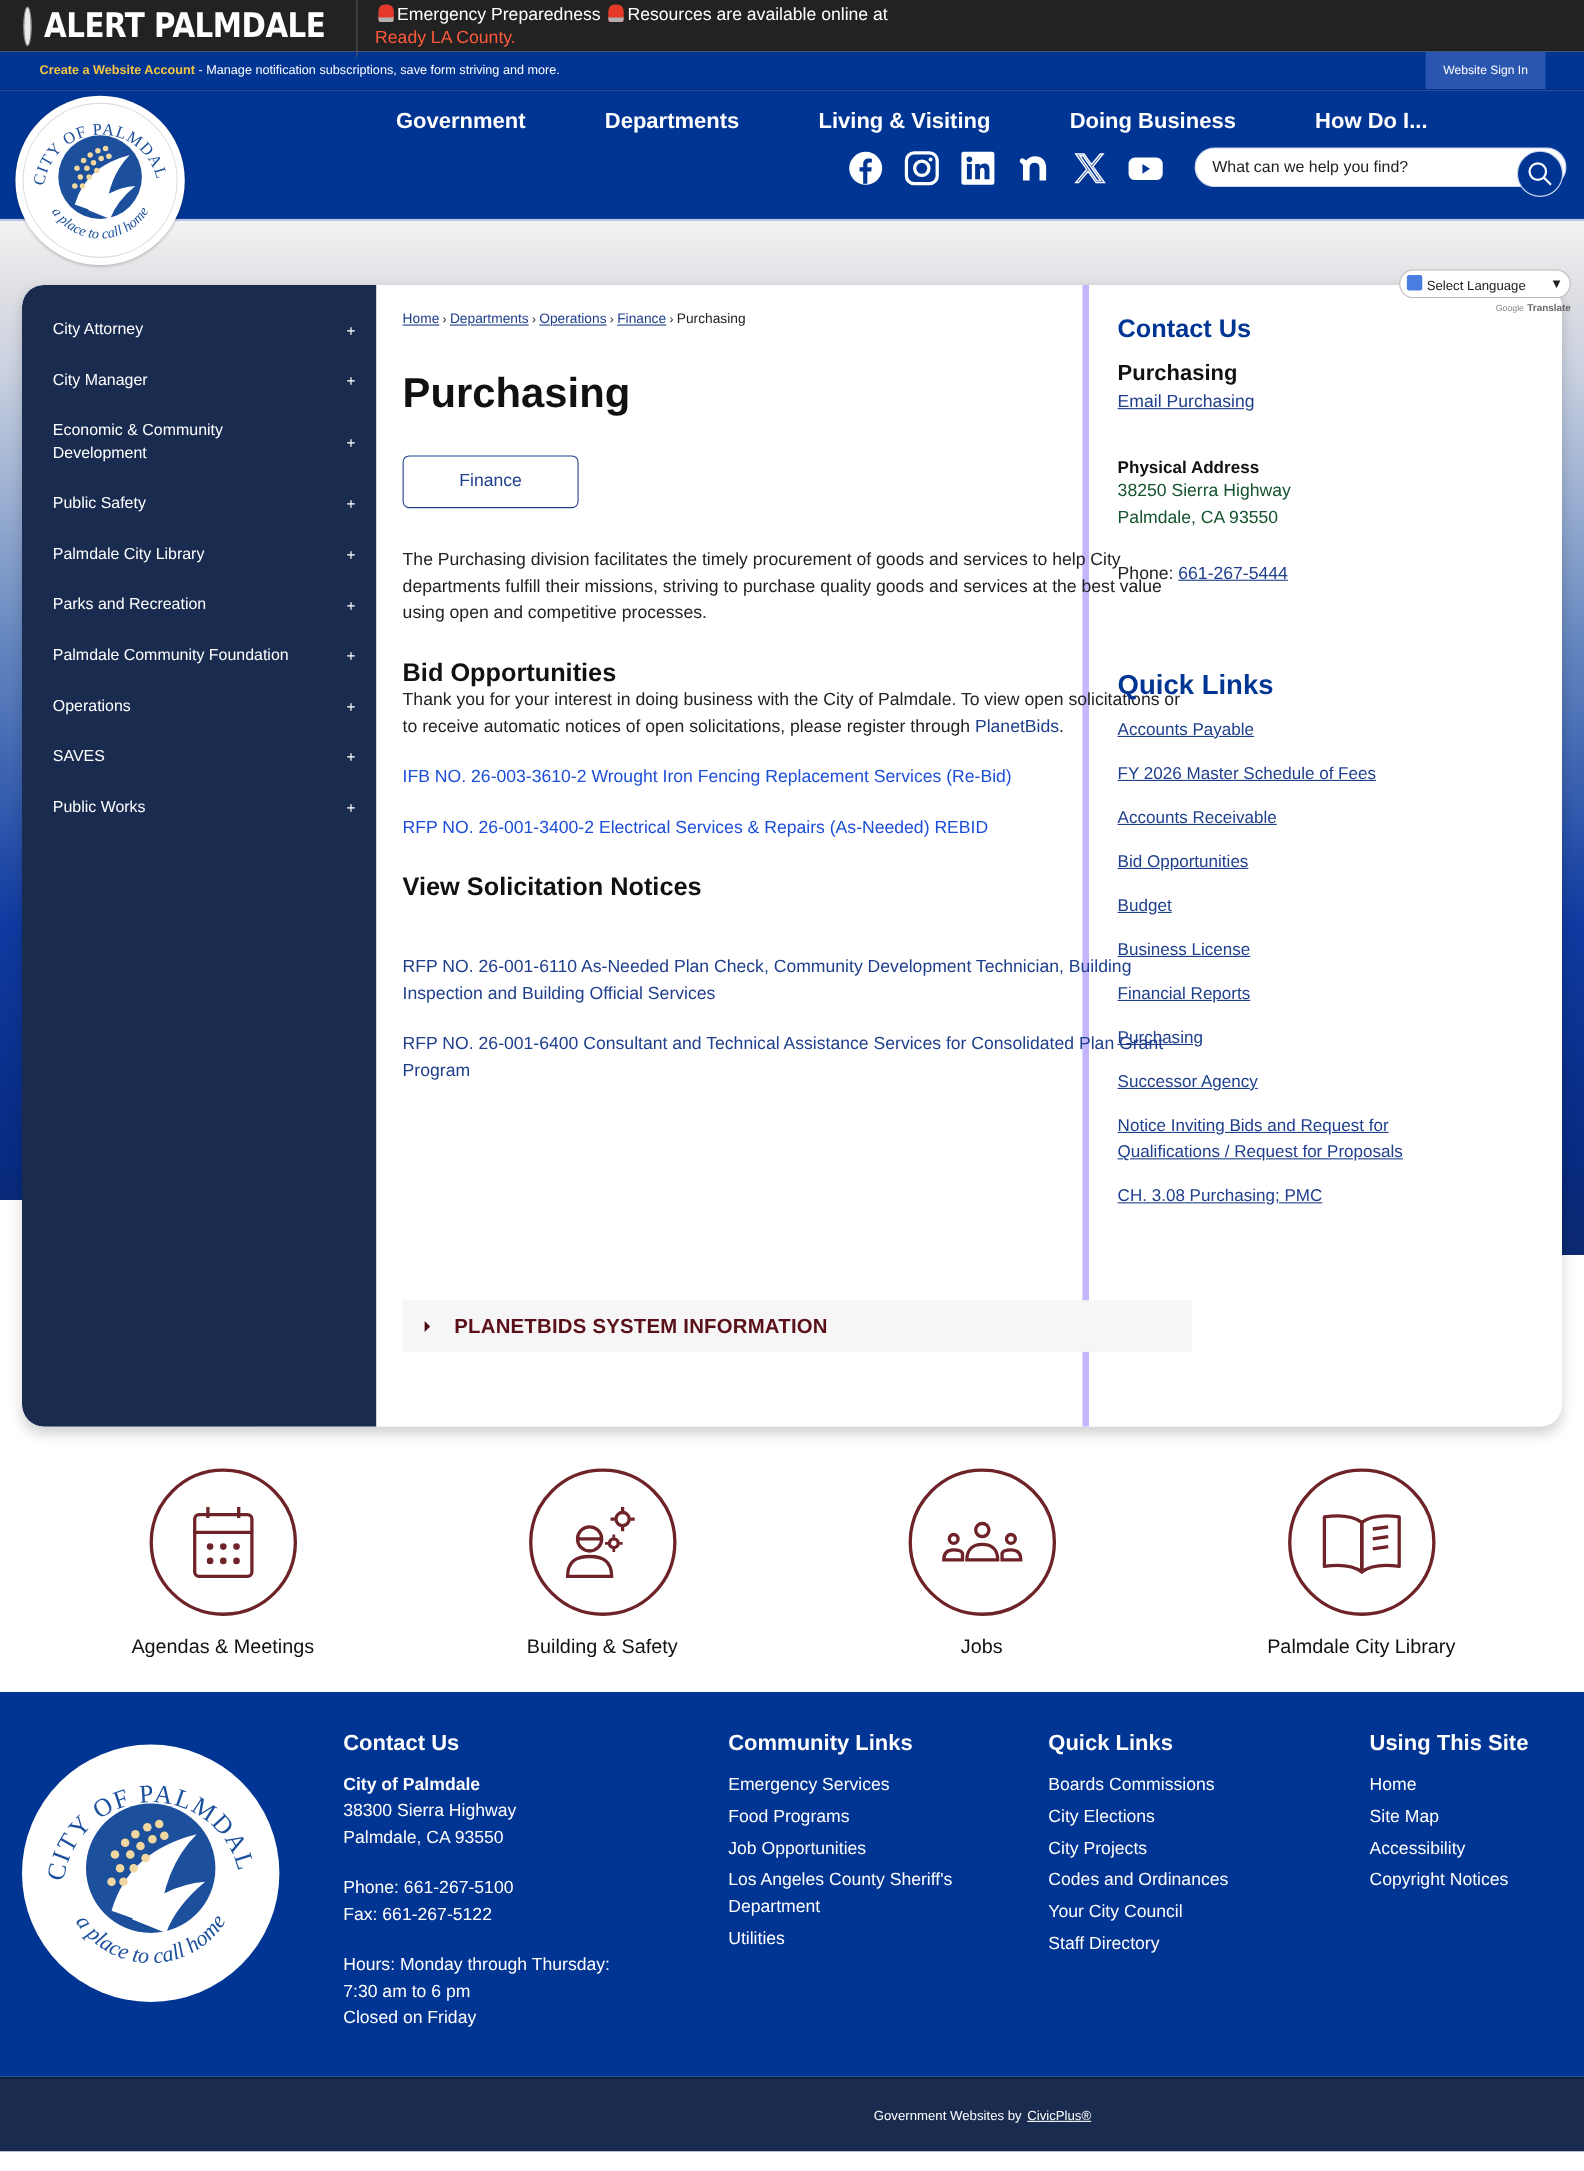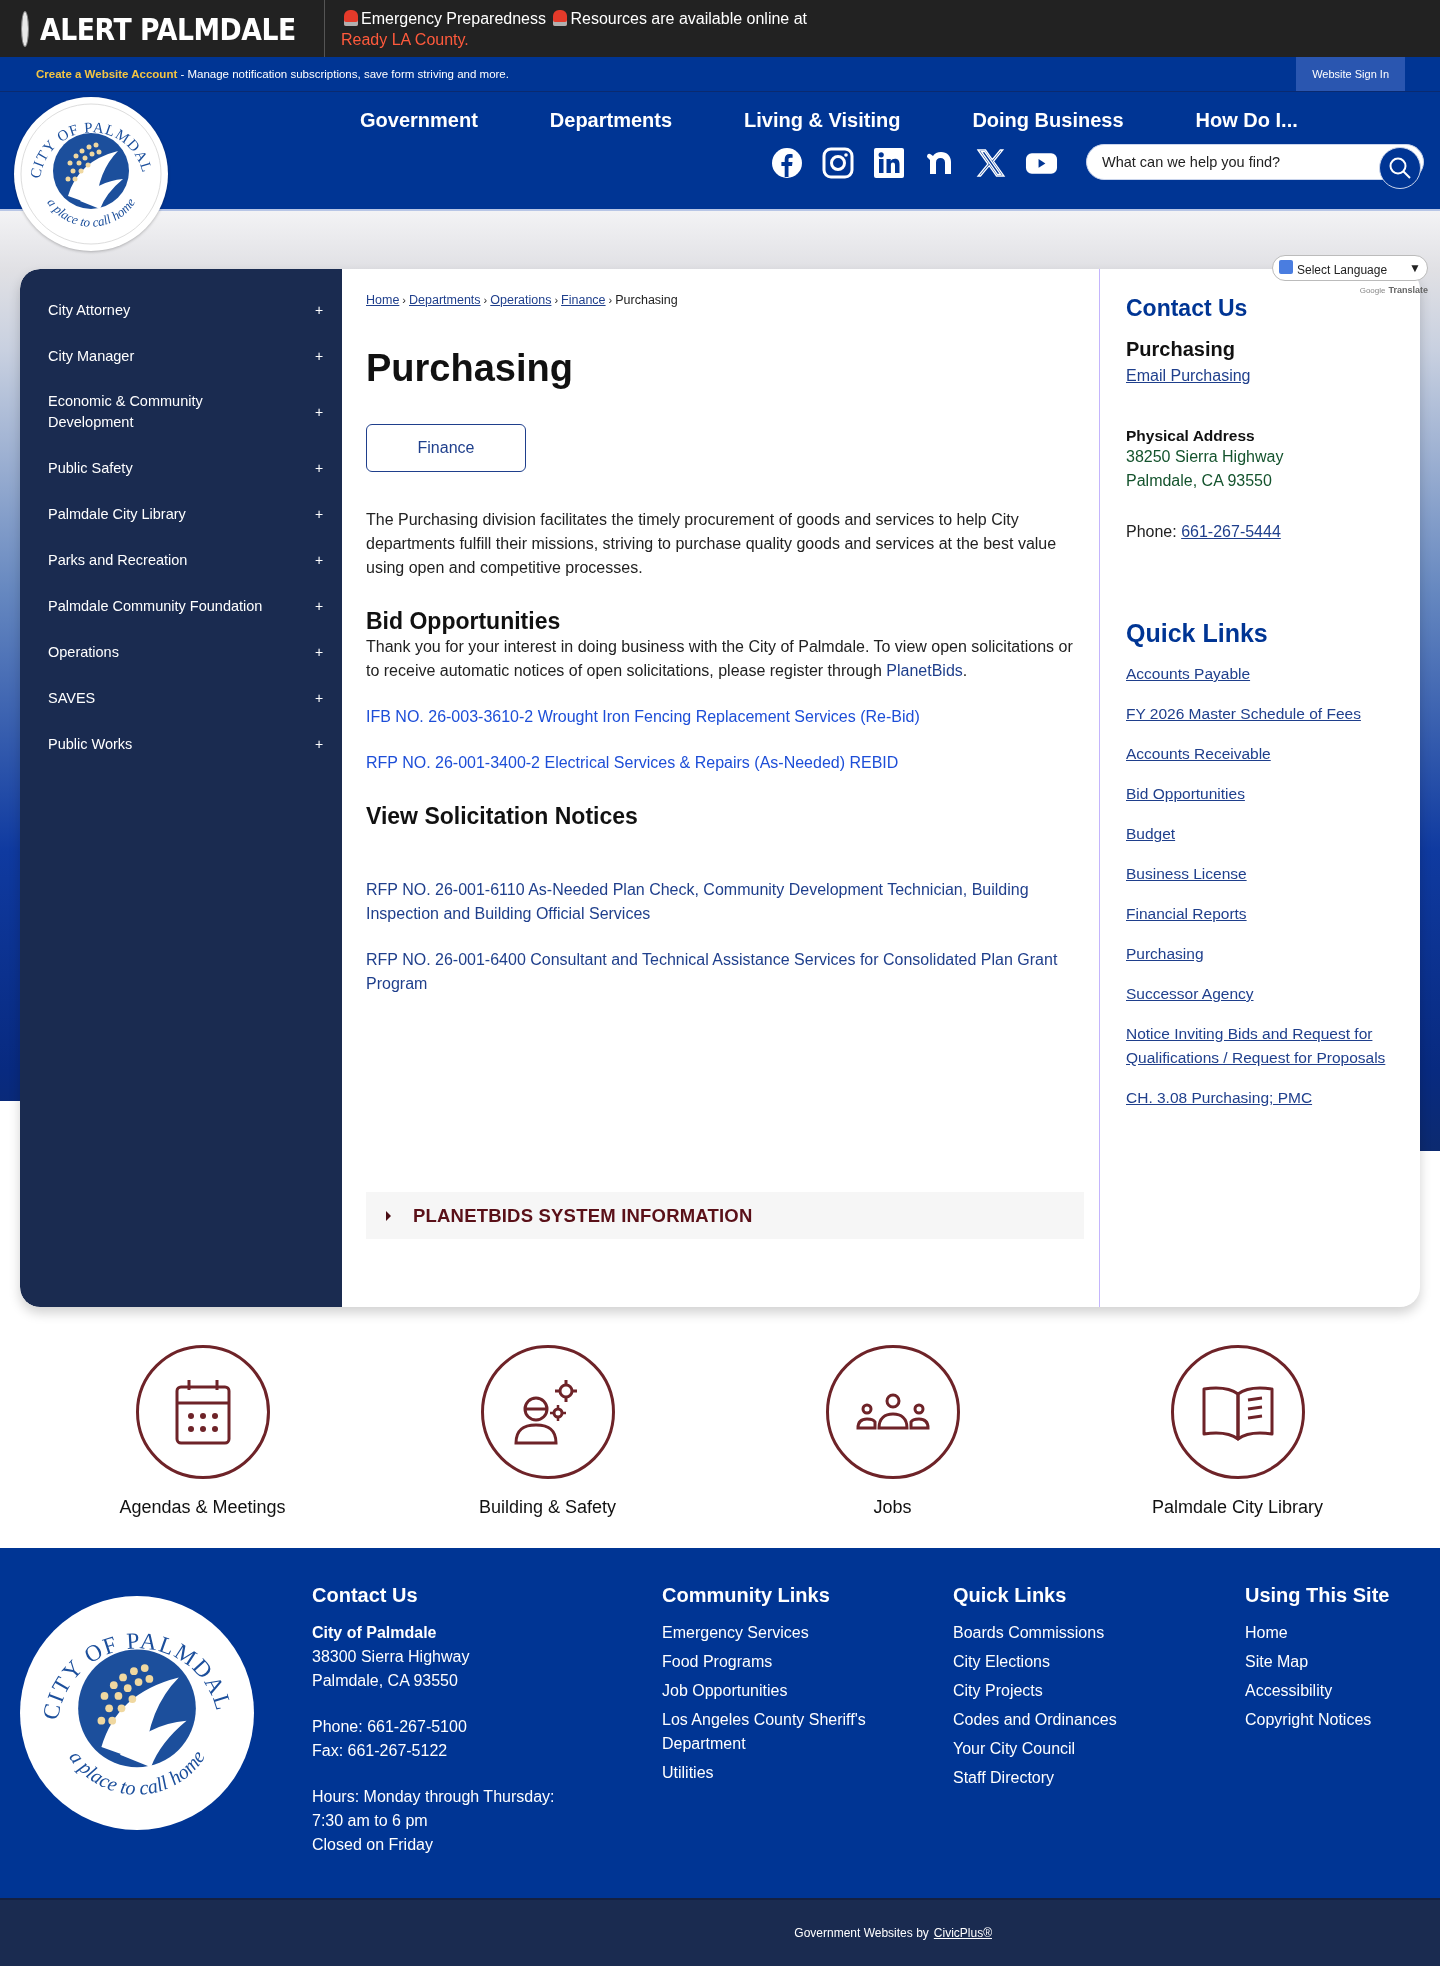--- a/index.html
+++ b/index.html
@@ -1,21 +1,21 @@
 <!DOCTYPE html>
 <html><head>
 <meta charset="utf-8">
 <style>
   * { box-sizing: border-box; margin: 0; padding: 0; }
   html, body { width: 1440px; }
   body { font-family: "Liberation Sans", sans-serif; background: #ffffff; color: #1a1a1a; position: relative; }
   a { color: inherit; }
 
   
-  .alert-bar { height: 57px; background: #222222; display: flex; align-items: center; }
+  .alert-bar { height: 47px; background: #222222; display: flex; align-items: center; }
   .alert-brand { display: flex; align-items: center; padding-left: 22px; width: 325px; height: 57px; border-right: 1px solid #555; }
   .alert-dot { width: 34px; height: 34px; border-radius: 50%; background: radial-gradient(circle at 40% 35%, #ff6a50 0%, #d8261a 55%, #9a1408 100%); border: 3px solid #e8e8e8; box-shadow: 0 0 0 1px #888; }
   .alert-title { margin-left: 12px; color: #ffffff; font-family: "DejaVu Sans", sans-serif; font-weight: bold; font-size: 31px; letter-spacing: -0.5px; transform: scaleX(0.86); transform-origin: left center; white-space: nowrap; }
   .alert-msg { padding-left: 16px; color: #ffffff; font-size: 16px; line-height: 21px; }
   .alert-msg .siren { display: inline-block; width: 14px; height: 16px; background: #e53a2a; border-radius: 6px 6px 2px 2px; vertical-align: -2px; margin: 0 3px; box-shadow: inset 0 -4px 0 #b0b0b0; }
   .alert-msg .link { color: #ff5a3c; }
 
   
   .account-bar { height: 35px; background: #003594; display: flex; align-items: center; justify-content: space-between; padding: 0 36px; border-bottom: 1px solid #0a2a70; }
   .account-text { font-size: 11.5px; color: #ffffff; }
@@ -43,21 +43,21 @@
   .lang-select .g { width: 14px; height: 14px; background: #4a7de0; border-radius: 2px; display: inline-block; margin-right: 4px; }
   .powered { font-size: 9px; color: #444; margin-top: 4px; }
   .powered b { color: #666; }
   .powered .gg { color: #888; font-size: 8px; margin-right: 3px; }
 
   .card { position: relative; z-index: 2; display: flex; background: #ffffff; border-radius: 20px; box-shadow: 0 6px 12px rgba(0,0,0,.18); min-height: 1038px; overflow: hidden; margin-top: 0; }
   .sidebar { width: 322px; background: #1a2b50; padding-top: 18px; border-radius: 20px 0 0 20px; }
   .side-item { display: flex; justify-content: space-between; align-items: center; padding: 10px 16px 10px 28px; min-height: 46px; color: #ffffff; font-size: 14.5px; line-height: 21px; }
   .side-item .plus { font-size: 14px; width: 14px; text-align: center; }
 
-  .content { flex: 1; padding: 24px 24px 40px 24px; border-right: 1px solid #c4b5fd; width: 758px; flex: none; }
+  .content { flex: 1; padding: 24px 24px 40px 24px; border-right: 6px solid #c4b5fd; width: 648px; flex: none; }
   .breadcrumb { font-size: 12.5px; color: #222; }
   .breadcrumb a { color: #1f3f8c; }
   .breadcrumb .sep { margin: 0 3px; font-size: 11px; }
   .page-title { font-size: 38px; font-weight: bold; margin-top: 40px; color: #111; }
   .finance-btn { display: inline-block; margin-top: 34px; width: 160px; height: 48px; border: 1px solid #1f3f8c; border-radius: 6px; text-align: center; line-height: 46px; font-size: 16px; color: #1f3f8c; }
   .intro { margin-top: 36px; font-size: 16px; line-height: 24px; color: #222; width: 720px; }
   .h2 { font-size: 23px; font-weight: bold; color: #111; }
   .bid-h { margin-top: 28px; }
   .bid-text { font-size: 16px; line-height: 24px; color: #222; width: 720px; }
   .blue-link { color: #1f3f8c; text-decoration: none; }

